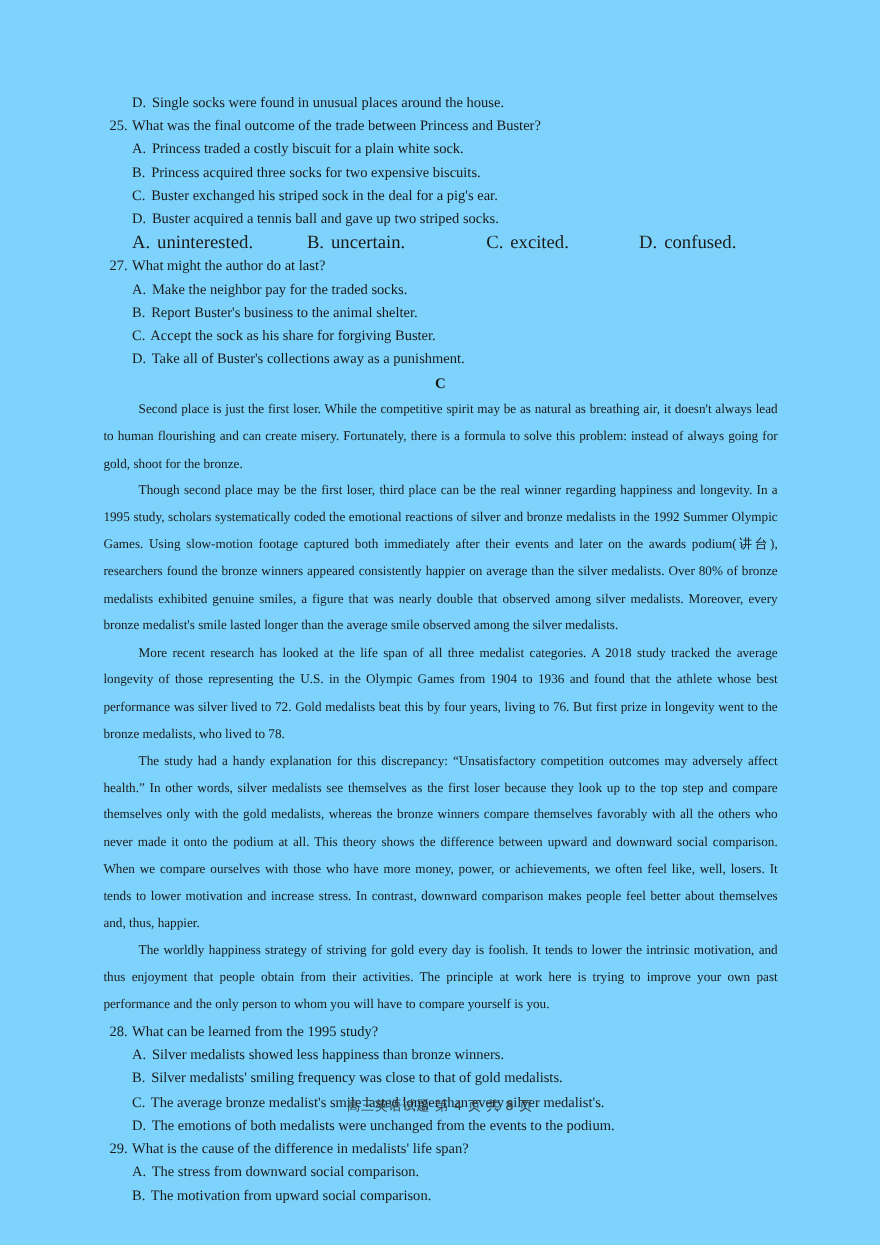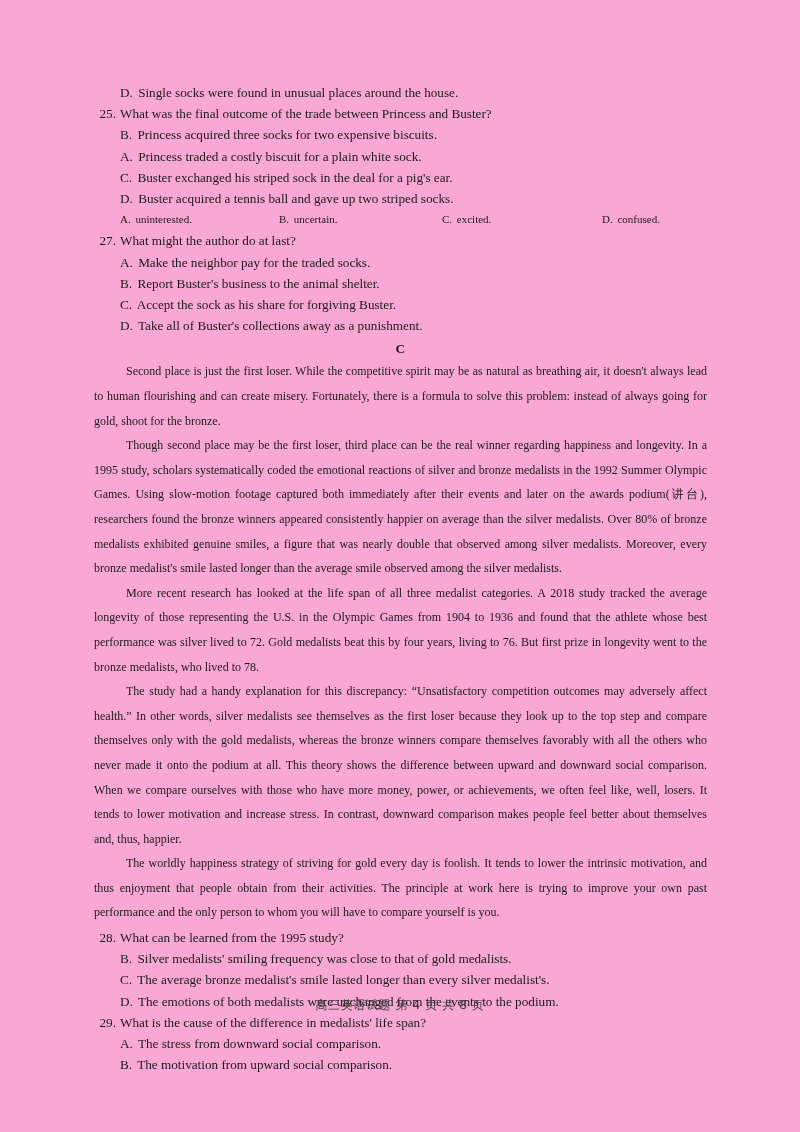--- a/index.html
+++ b/index.html
@@ -15,21 +15,21 @@
     color: #1a1a1a;
     overflow: hidden;
   }
 
   .page {
     position: absolute;
     left: 0;
     top: 0;
     width: 800px;
     height: 1132px;
-    background: #f9a8d4;
+    background: #7dd3fc;
   }
 
   
   .content {
     position: absolute;
     left: 94px;
     top: 82px;
     width: 613px;
   }
 
@@ -54,33 +54,33 @@
   .q-opt {
     padding-left: 26px;
   }
   .opt-letter {
     margin-right: 2px;
   }
 
   
   .q-opt-row {
     padding-left: 26px;
-    font-size: 11px;
+    font-size: 17px;
     line-height: 21.2px;
     position: relative;
     height: 21.2px;
   }
   .q-opt-row span.cell {
     position: absolute;
     white-space: nowrap;
   }
   .cell-a { left: 26px; }
   .cell-b { left: 185px; }
   .cell-c { left: 348px; }
-  .cell-d { left: 508px; text-align: center; }
+  .cell-d { left: 487px; text-align: center; }
 
   
   .section-head {
     text-align: center;
     font-weight: bold;
     font-size: 13.4px;
     line-height: 21px;
     margin-top: 2px;
     letter-spacing: 0.3px;
   }
@@ -125,26 +125,26 @@
 
     <div class="q-line q-opt">
       <span class="opt-letter">D.</span>
       <span>Single socks were found in unusual places around the house.</span>
     </div>
 
     <div class="q-line q-stem">
       <span class="q-num">25.</span><span>What was the final outcome of the trade between Princess and Buster?</span>
     </div>
     <div class="q-line q-opt">
+      <span class="opt-letter">A.</span>
+      <span>Princess traded a costly biscuit for a plain white sock.</span>
+    </div>
+    <div class="q-line q-opt">
       <span class="opt-letter">B.</span>
       <span>Princess acquired three socks for two expensive biscuits.</span>
-    </div>
-    <div class="q-line q-opt">
-      <span class="opt-letter">A.</span>
-      <span>Princess traded a costly biscuit for a plain white sock.</span>
     </div>
     <div class="q-line q-opt">
       <span class="opt-letter">C.</span>
       <span>Buster exchanged his striped sock in the deal for a pig's ear.</span>
     </div>
     <div class="q-line q-opt">
       <span class="opt-letter">D.</span>
       <span>Buster acquired a tennis ball and gave up two striped socks.</span>
     </div>
 
@@ -182,20 +182,24 @@
     <p class="para">More recent research has looked at the life span of all three medalist categories. A 2018 study tracked the average longevity of those representing the U.S. in the Olympic Games from 1904 to 1936 and found that the athlete whose best performance was silver lived to 72. Gold medalists beat this by four years, living to 76. But first prize in longevity went to the bronze medalists, who lived to 78.</p>
     <p class="para">The study had a handy explanation for this discrepancy: “Unsatisfactory competition outcomes may adversely affect health.” In other words, silver medalists see themselves as the first loser because they look up to the top step and compare themselves only with the gold medalists, whereas the bronze winners compare themselves favorably with all the others who never made it onto the podium at all. This theory shows the difference between upward and downward social comparison. When we compare ourselves with those who have more money, power, or achievements, we often feel like, well, losers. It tends to lower motivation and increase stress. In contrast, downward comparison makes people feel better about themselves and, thus, happier.</p>
     <p class="para">The worldly happiness strategy of striving for gold every day is foolish. It tends to lower the intrinsic motivation, and thus enjoyment that people obtain from their activities. The principle at work here is trying to improve your own past performance and the only person to whom you will have to compare yourself is you.</p>
 
     <div class="spacer-sm"></div>
 
     <div class="q-line q-stem">
       <span class="q-num">28.</span><span>What can be learned from the 1995 study?</span>
     </div>
     <div class="q-line q-opt">
+      <span class="opt-letter">A.</span>
+      <span>Silver medalists showed less happiness than bronze winners.</span>
+    </div>
+    <div class="q-line q-opt">
       <span class="opt-letter">B.</span>
       <span>Silver medalists' smiling frequency was close to that of gold medalists.</span>
     </div>
     <div class="q-line q-opt">
       <span class="opt-letter">C.</span>
       <span>The average bronze medalist's smile lasted longer than every silver medalist's.</span>
     </div>
     <div class="q-line q-opt">
       <span class="opt-letter">D.</span>
       <span>The emotions of both medalists were unchanged from the events to the podium.</span>

